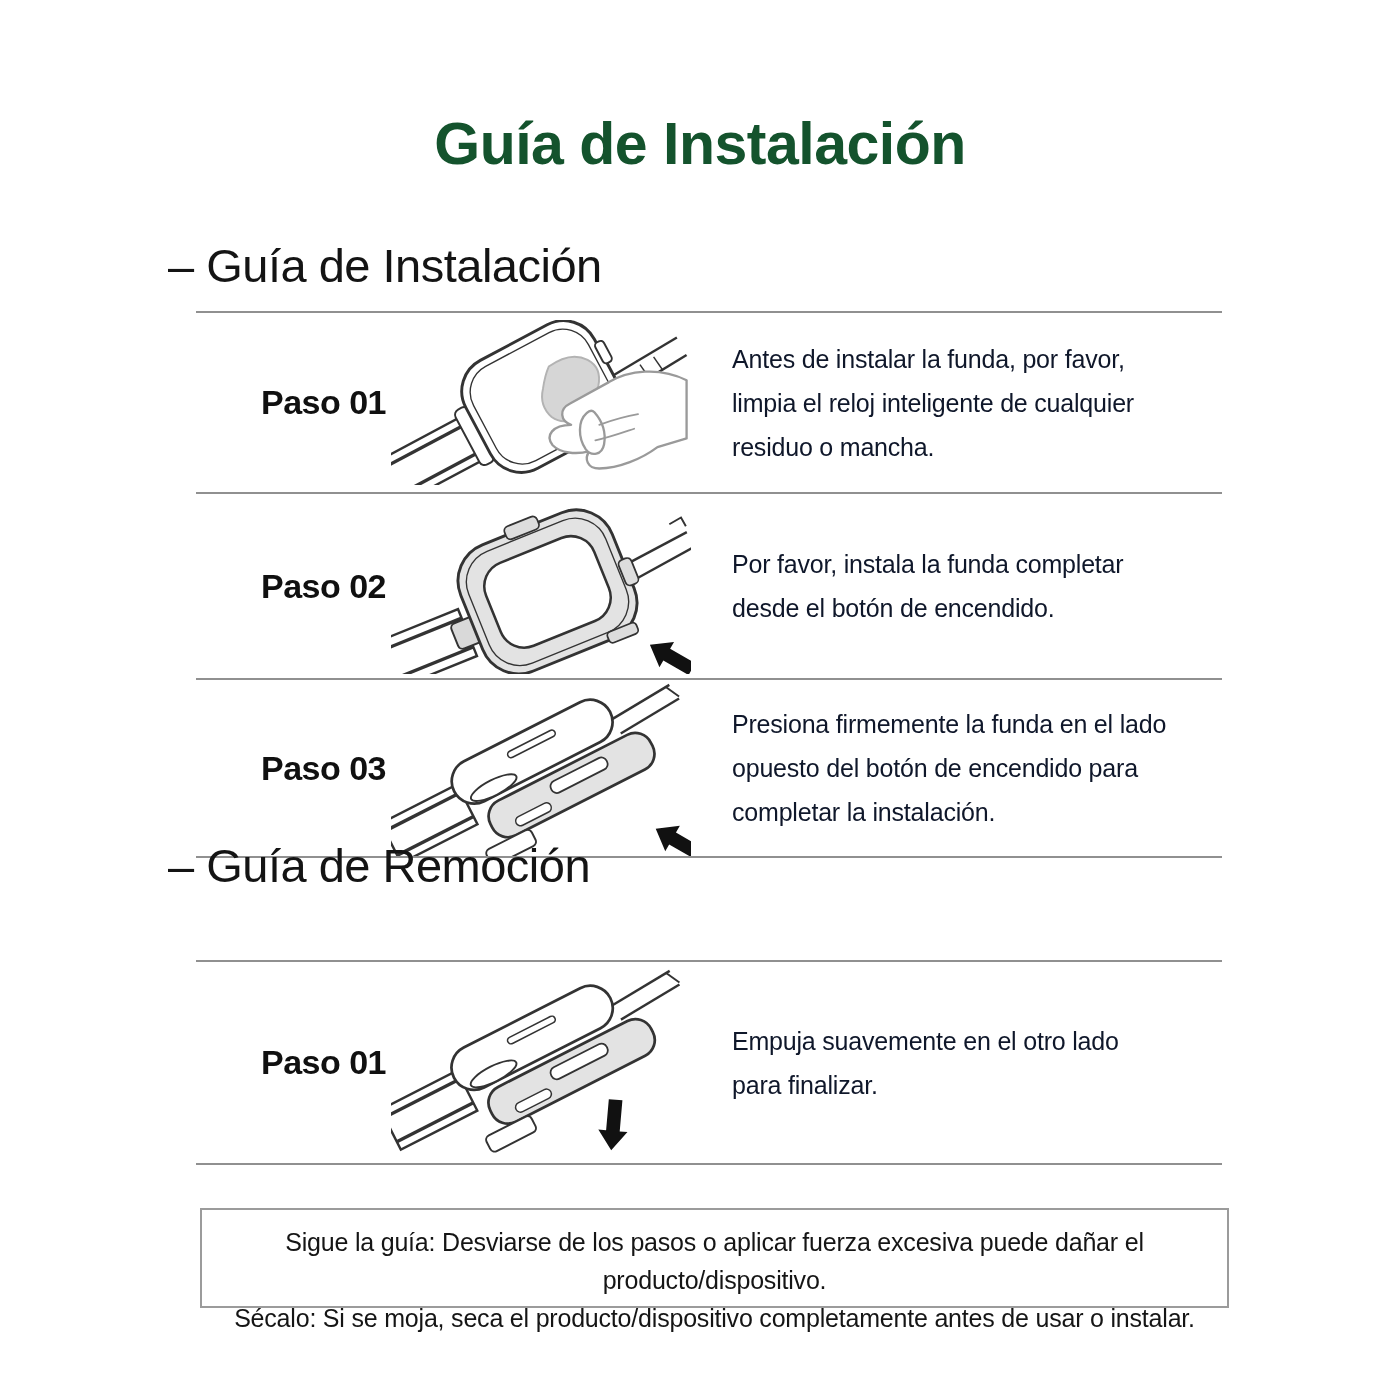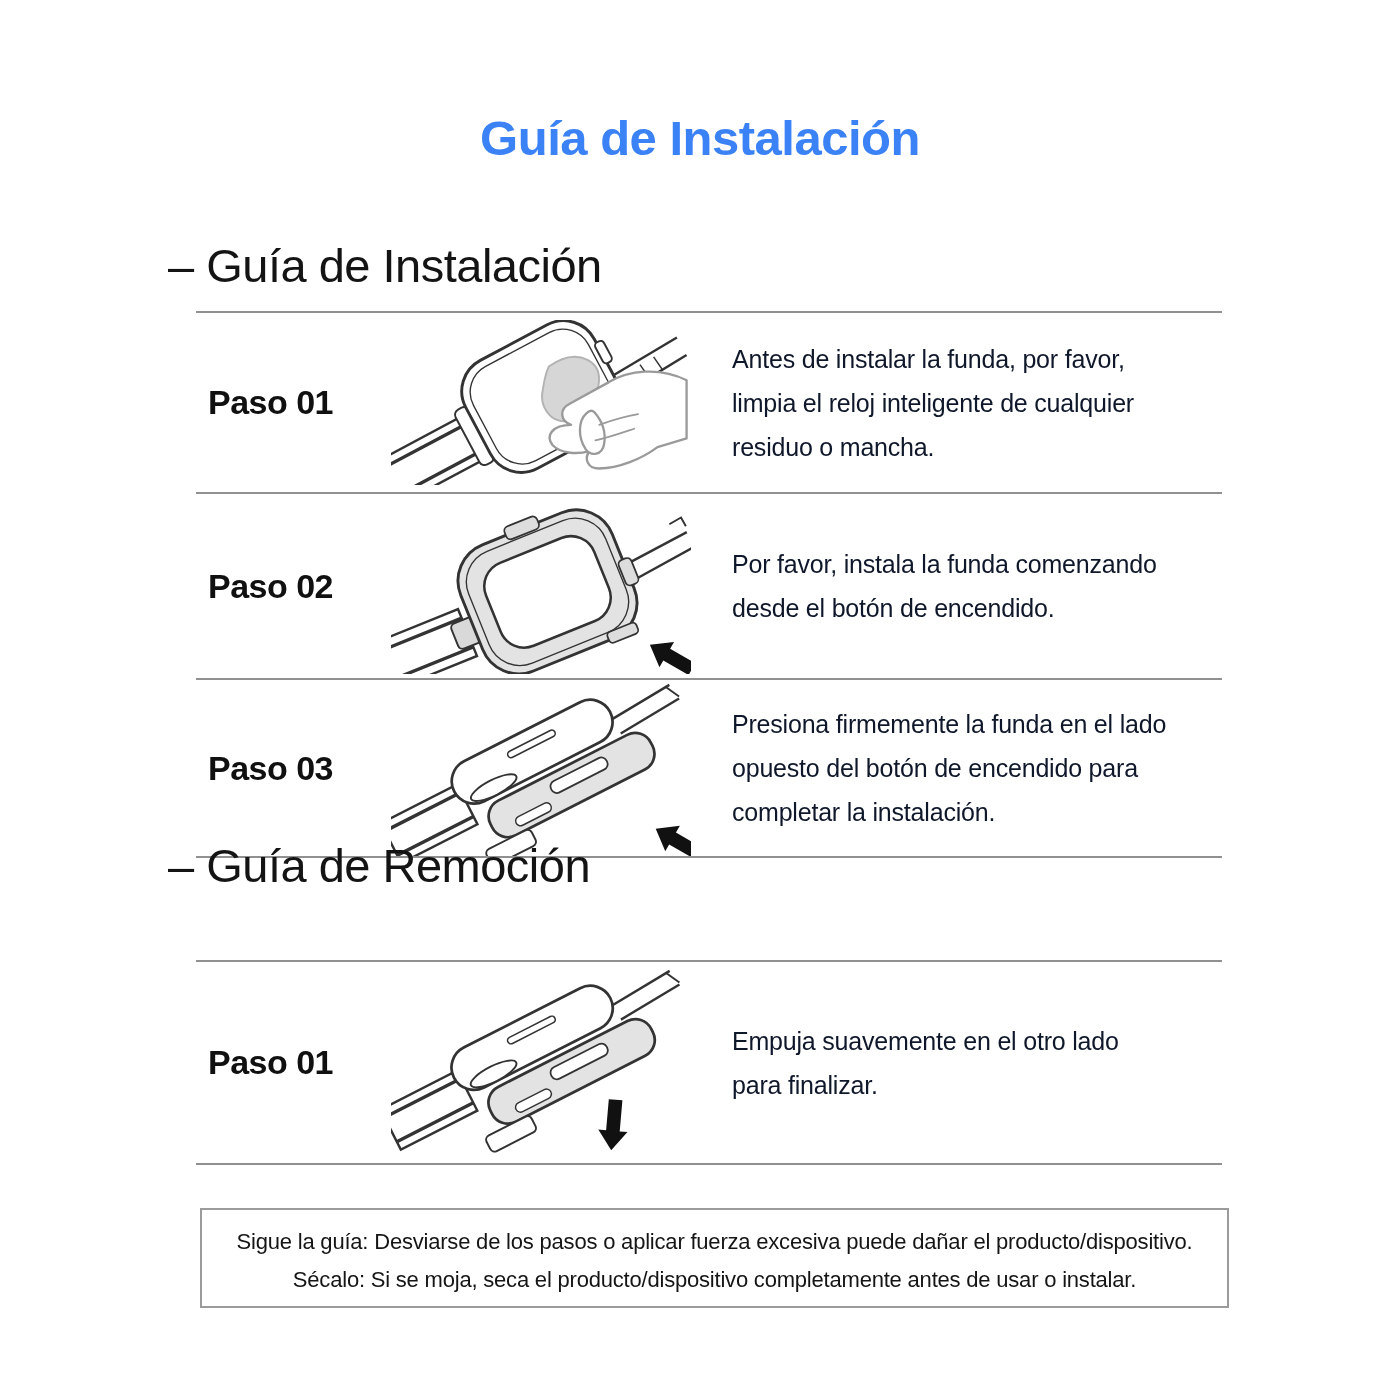--- a/index.html
+++ b/index.html
@@ -2,50 +2,50 @@
 <html><head>
 <meta charset="utf-8">
 <style>
   html,body{margin:0;padding:0;background:#ffffff;}
   .page{
     position:relative;width:1400px;height:1400px;background:#ffffff;overflow:hidden;
     font-family:"Liberation Sans", sans-serif;color:#111111;
   }
   .title{
     position:absolute;top:110px;left:0;width:100%;text-align:center;
-    font-size:49px;font-weight:800;letter-spacing:-0.5px;color:#3b82f6;margin:0;
+    font-size:59px;font-weight:800;letter-spacing:-0.5px;color:#14532d;margin:0;
   }
   .sec-heading{
     position:absolute;left:168px;margin:0;
     font-size:47px;font-weight:400;letter-spacing:-0.5px;color:#141414;
   }
   #install-heading{top:238px;}
   #removal-heading{top:838px;}
   .steps-table{position:absolute;left:196px;width:1026px;}
   #install-table{top:311px;}
   #removal-table{top:960px;}
   .step-row{
     box-sizing:border-box;display:grid;grid-template-columns:190px 310px 526px;
     align-items:center;border-top:2px solid #909090;
   }
   .steps-table .step-row:last-child{border-bottom:2px solid #909090;}
   .r1{height:181px;}.r2{height:186px;}.r3{height:180px;}.r4{height:205px;}
-  .paso{font-size:34px;font-weight:700;color:#101010;padding-left:12px;letter-spacing:-0.5px;}
+  .paso{font-size:34px;font-weight:700;color:#101010;padding-left:12px;letter-spacing:-0.5px;text-align:right;}
   .illu{display:flex;justify-content:center;align-items:center;}
   .desc{
     font-size:25px;line-height:44px;color:#0f172a;white-space:pre-line;
     letter-spacing:-0.2px;
     margin-left:36px;
   }
   .notice{
     position:absolute;top:1208px;left:200px;width:1029px;height:100px;
     box-sizing:border-box;border:2px solid #9b9b9b;text-align:center;
     padding-top:13px;
   }
-  .notice p{margin:0;font-size:22px;line-height:38px;color:#151515;letter-spacing:-0.2px;}
+  .notice p{margin:0;font-size:25px;line-height:38px;color:#151515;letter-spacing:-0.2px;}
 </style>
 </head>
 <body>
 
 <div class="page">
 
   <h1 class="title">Guía de Instalación</h1>
 
   <h2 class="sec-heading" id="install-heading">– Guía de Instalación</h2>
 
@@ -117,21 +117,21 @@
             <rect x="138" y="20" width="36" height="14" rx="5" fill="#dddddd" stroke="#333" stroke-width="1.8"></rect>
             <rect x="196" y="160" width="32" height="12" rx="4" fill="#dddddd" stroke="#333" stroke-width="1.8"></rect>
             <rect x="234" y="96" width="14" height="28" rx="5" fill="#dddddd" stroke="#333" stroke-width="1.8"></rect>
           </g>
 
           <g transform="translate(262,150) rotate(210)">
             <path d="M0,0 L-20,15 L-20,7 L-50,7 L-50,-7 L-20,-7 L-20,-15 Z" fill="#111111"></path>
           </g>
         </svg>
       </div>
-      <div class="desc">Por favor, instala la funda comenzando
+      <div class="desc">Por favor, instala la funda completar
 desde el botón de encendido.</div>
     </div>
 
     <div class="step-row r3">
       <div class="paso">Paso 03</div>
       <div class="illu">
         <svg width="300" height="175" viewBox="0 0 300 180" aria-hidden="true">
 
           <g stroke="#333" fill="none" stroke-width="2.5">
             <path d="M222,40 L282,4"></path>

